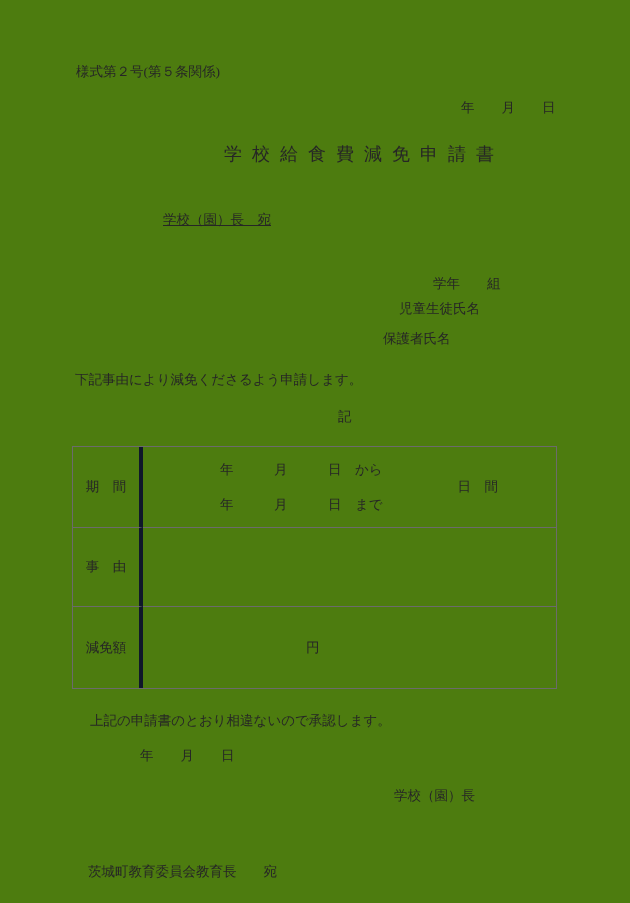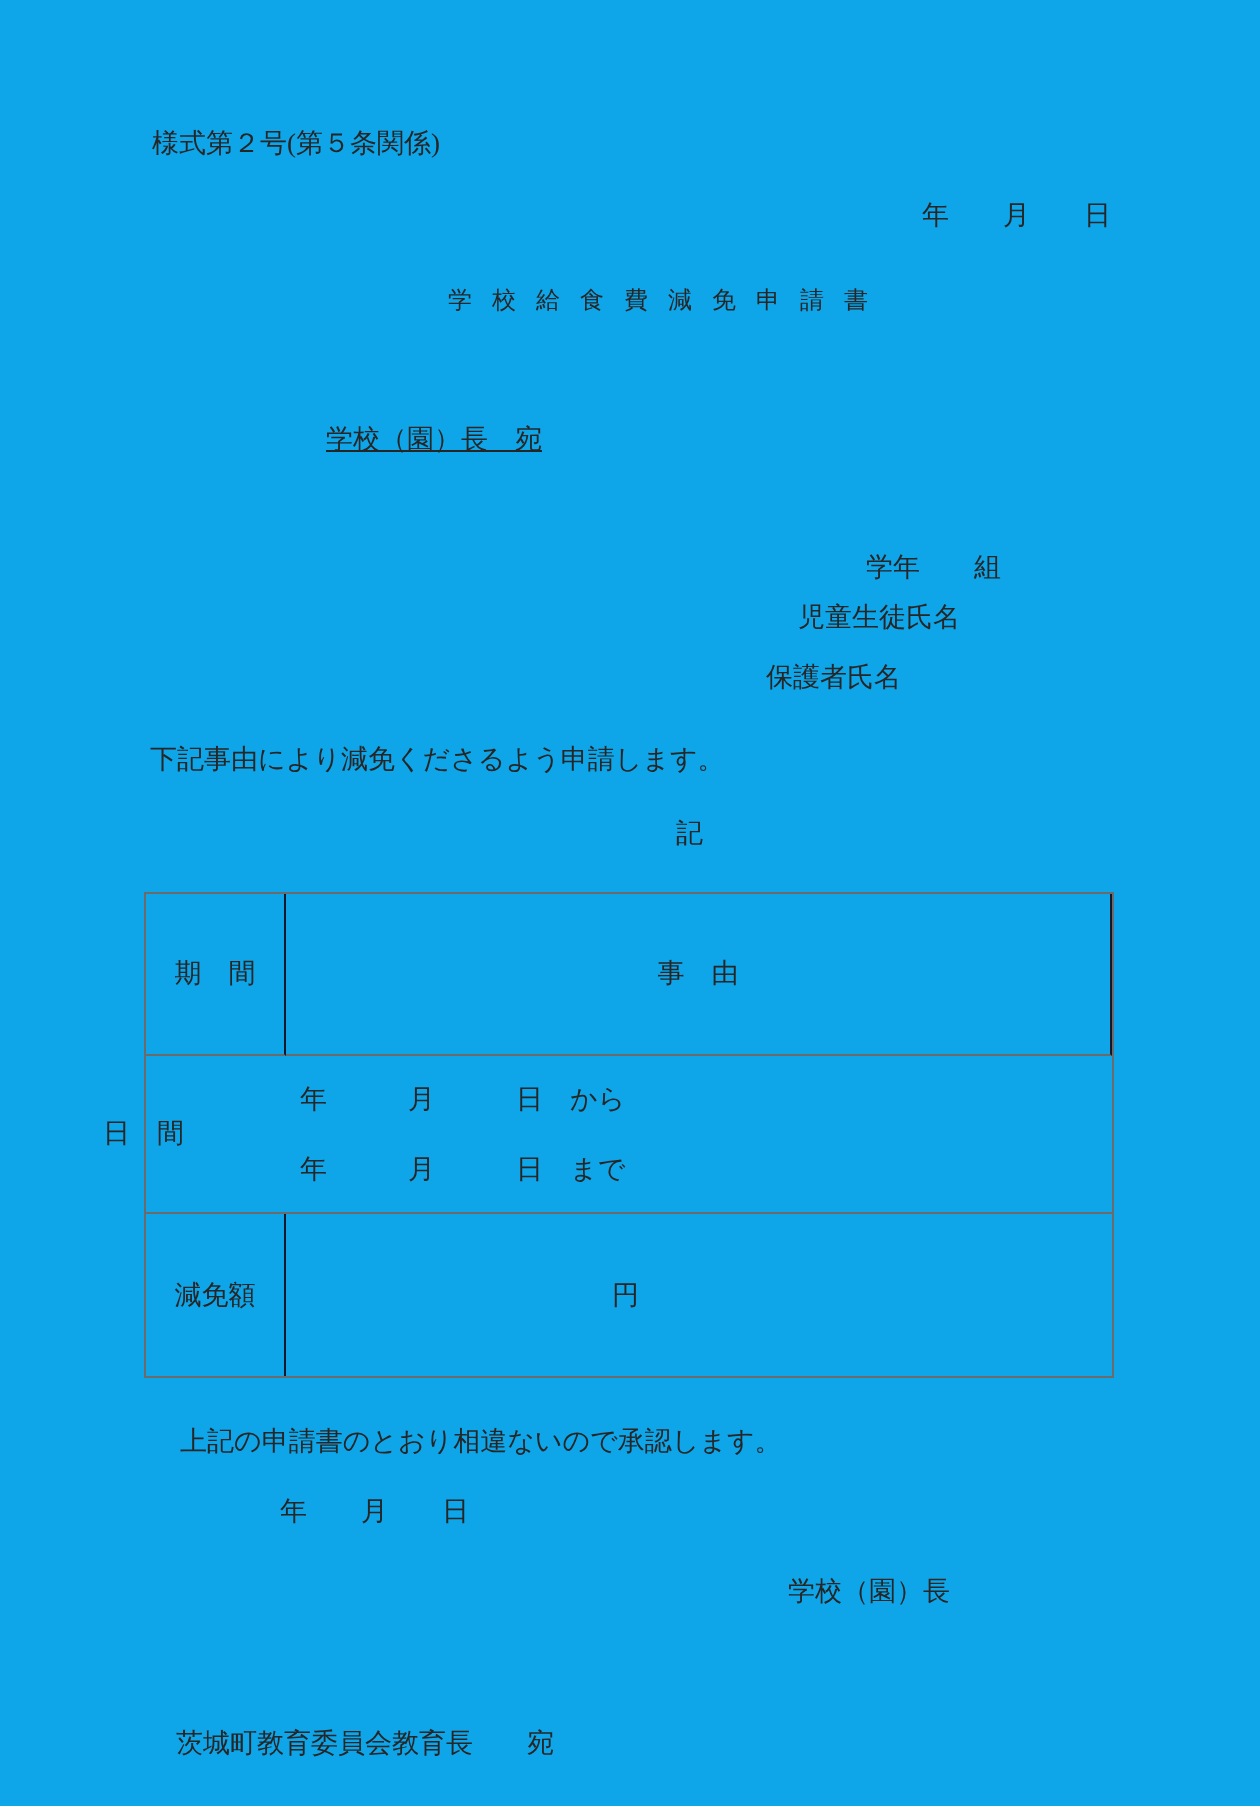--- a/index.html
+++ b/index.html
@@ -4,37 +4,37 @@
 <style>
   html, body {
     margin: 0;
     padding: 0;
     background: #ffffff;
   }
   .page {
     position: relative;
     width: 630px;
     height: 903px;
-    background: #0ea5e9;
+    background: #4d7c0f;
     color: #262626;
     font-family: "Liberation Serif", "DejaVu Serif", serif;
     font-size: 13.5px;
     overflow: hidden;
   }
   .t {
     position: absolute;
     line-height: 1.15;
     white-space: pre;
   }
   .form-number { left: 76px;  top: 64px; }
   .date-top    { left: 461px; top: 100px; }
   .title {
     left: 224px; top: 144px;
     margin: 0;
-    font-size: 12px;
+    font-size: 18px;
     font-weight: normal;
     letter-spacing: 10px;
   }
   .addressee   { left: 163px; top: 212px; text-decoration: underline; }
   .grade       { left: 404px; top: 276px; margin-left: 29px; }
   .student     { left: 383px; top: 301px; margin-left: 16px; }
   .guardian    { left: 383px; top: 331px; }
   .request     { left: 75px;  top: 372px; }
   .ki          { left: 338px; top: 409px; }
 
@@ -42,21 +42,21 @@
     position: absolute;
     left: 72px; top: 446px;
     width: 485px; height: 243px;
     box-sizing: border-box;
     border: 1px solid #6b6b6b;
     display: grid;
     grid-template-columns: 70px 1fr;
     grid-template-rows: 81px 79px 1fr;
   }
   .cell { box-sizing: border-box; }
-  .br { border-right: 1px solid #0f172a; }
+  .br { border-right: 4px solid #0f172a; }
   .bb { border-bottom: 1px solid #6b6b6b; }
   .label-cell {
     display: flex;
     align-items: center;
     justify-content: center;
     white-space: pre;
   }
   .period-cell {
     position: relative;
     display: flex;
@@ -106,28 +106,28 @@
 
   <div class="t request">下記事由により減免くださるよう申請します。</div>
 
   <div class="t ki">記</div>
 
   <div class="form-table">
 
     <div class="cell label-cell br bb">
       <span>期　間</span>
     </div>
-    <div class="cell label-cell br bb">
-      <span>事　由</span>
-    </div>
-
     <div class="cell period-cell bb">
       <div class="period-line">年　　　月　　　日　から</div>
       <div class="period-line">年　　　月　　　日　まで</div>
       <div class="period-days">日　間</div>
+    </div>
+
+    <div class="cell label-cell br bb">
+      <span>事　由</span>
     </div>
     <div class="cell bb"></div>
 
     <div class="cell label-cell br">
       <span>減免額</span>
     </div>
     <div class="cell amount-cell">
       <span>円</span>
     </div>
 

